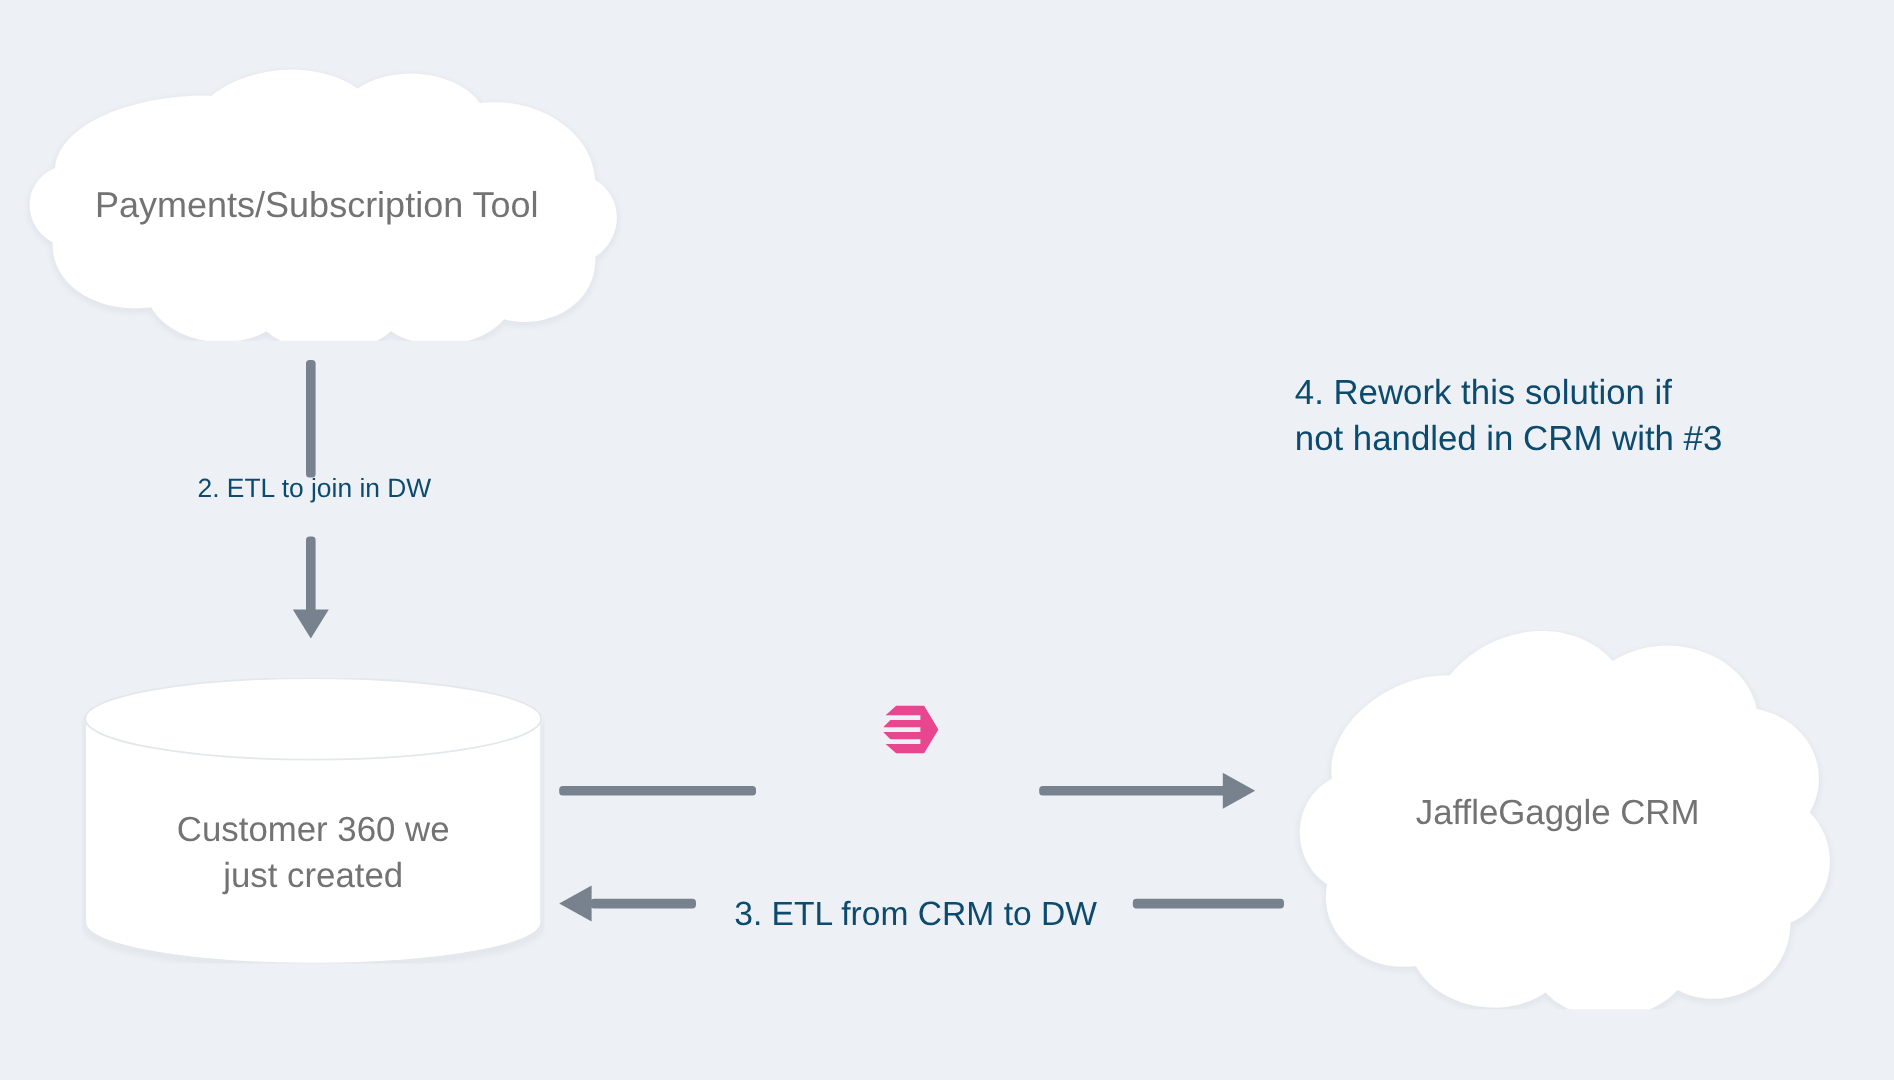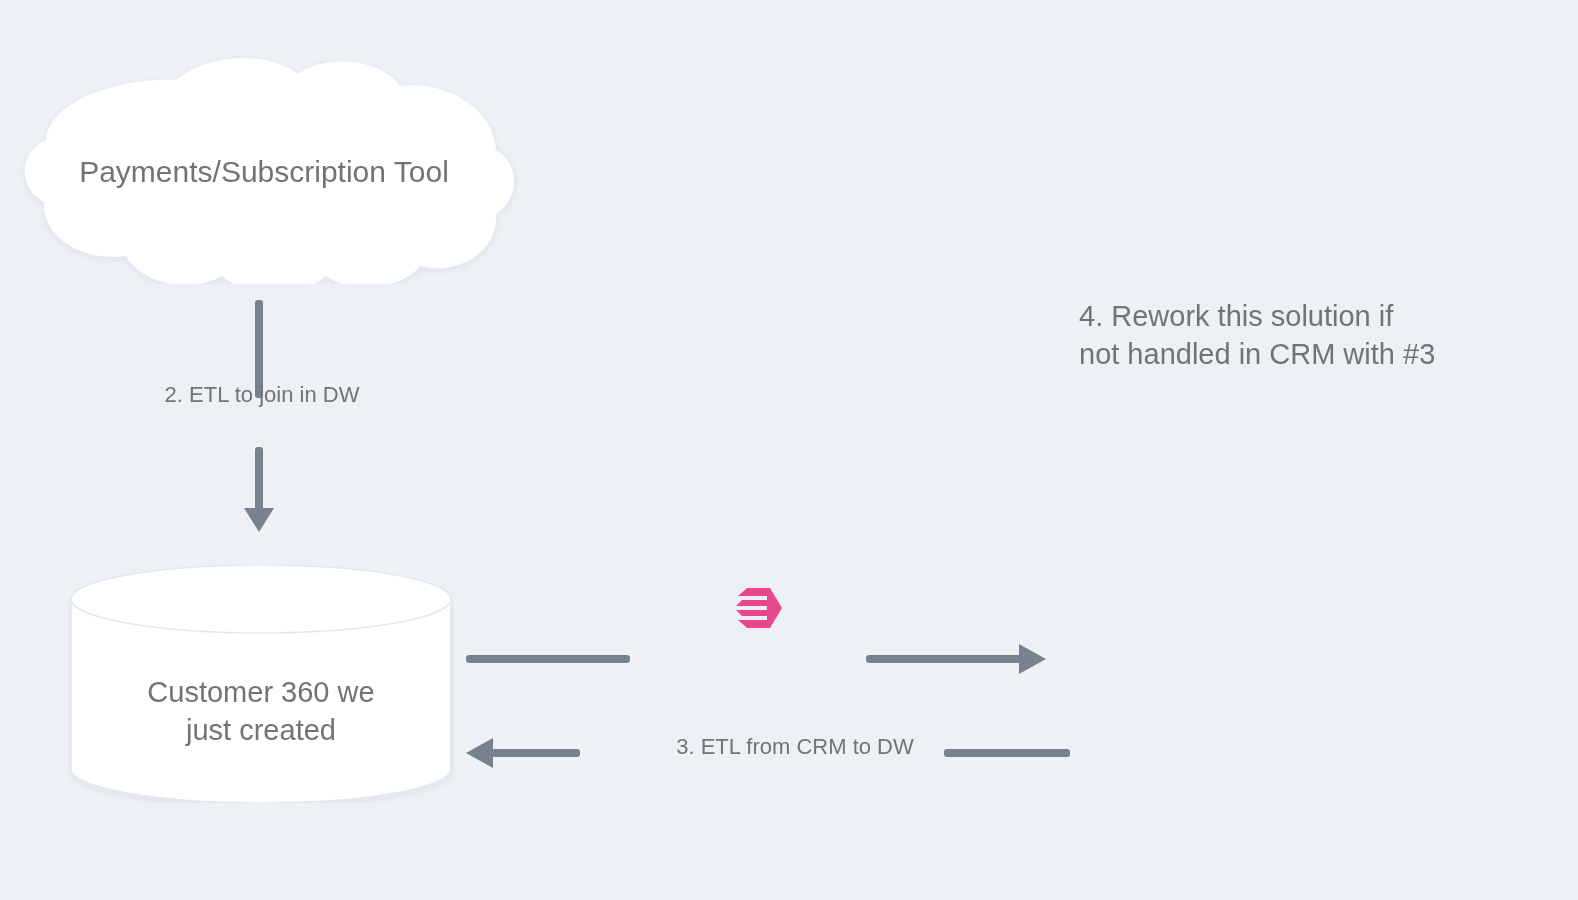--- a/index.html
+++ b/index.html
@@ -21,24 +21,25 @@
   .node-label {
     position: absolute;
     color: #737373;
     text-align: center;
     line-height: 1.32;
     white-space: pre-line;
     pointer-events: none;
   }
   .edge-label {
     position: absolute;
-    color: #737373;
+    color: #0c4a6e;
     text-align: center;
     line-height: 1.32;
     white-space: pre-line;
+    margin-top: 12px;
   }
 
   
   #cloud-payments {
     position: absolute;
     left: 8px;
     top: 56px;
     width: 512px;
     height: 228px;
   }
@@ -151,24 +152,24 @@
     position: absolute;
     left: 466px; top: 738px;
     width: 0; height: 0;
     border-top: 15px solid transparent;
     border-bottom: 15px solid transparent;
     border-right: 27px solid #78828f;
   }
   #h3-left   { left: 492px;  top: 749px; width: 88px; }
   #h3-right  { left: 944px;  top: 749px; width: 126px; }
   #label-etl-from-crm {
-    left: 612px;
+    left: 580px;
     top: 732px;
     width: 366px;
-    font-size: 22px;
+    font-size: 28px;
   }
 
   
   #logo-hightouch {
     position: absolute;
     left: 736px;
     top: 588px;
     width: 46px;
     height: 40px;
   }
@@ -218,20 +219,42 @@
           <feDropShadow dx="0" dy="2" stdDeviation="3" flood-color="#2d3e50" flood-opacity="0.09"></feDropShadow>
         </filter>
       </defs>
       <path filter="url(#shadowB)" fill="#ffffff" stroke="#e3e8ed" stroke-width="1.5" d="M 3 34 L 3 204 A 190 34 0 0 0 383 204 L 383 34 Z"></path>
       <ellipse cx="193" cy="34" rx="190" ry="34" fill="#ffffff" stroke="#e3e8ed" stroke-width="1.5"></ellipse>
     </svg>
     <div class="node-label label">Customer 360 we
 just created</div>
   </div>
 
+  <div id="cloud-crm">
+    <svg width="480" height="316" viewBox="0 0 480 316">
+      <defs>
+        <filter id="shadowC" x="-10%" y="-10%" width="125%" height="130%">
+          <feDropShadow dx="0" dy="2" stdDeviation="3" flood-color="#2d3e50" flood-opacity="0.09"></feDropShadow>
+        </filter>
+      </defs>
+      <path filter="url(#shadowC)" fill="#ffffff" d="
+        M 150 38
+        C 186 -6 252 -12 286 26
+        C 330 -2 396 18 406 66
+        C 450 74 470 118 450 152
+        C 478 180 470 228 434 244
+        C 434 292 382 322 340 300
+        C 312 330 256 330 230 302
+        C 194 326 140 314 122 280
+        C 78 286 40 252 48 212
+        C 16 190 18 142 52 124
+        C 46 80 100 36 150 38 Z"></path>
+    </svg>
+    <div class="node-label label">JaffleGaggle CRM</div>
+  </div>
 
   <div class="h-seg" id="h1-left"></div>
   <div class="h-seg" id="h1-right"></div>
   <div id="h1-head"></div>
 
   <div id="logo-hightouch">
     <svg width="46" height="40" viewBox="0 0 46 40">
       <path fill="#e8468f" d="M 11 0 L 34 0 L 46 20 L 34 40 L 11 40 L 2 32 L 31 32 L 31 28 L 6 28 L 0 22 L 31 22 L 31 18 L 0 18 L 6 12 L 31 12 L 31 8 L 2 8 Z"></path>
     </svg>
   </div>

